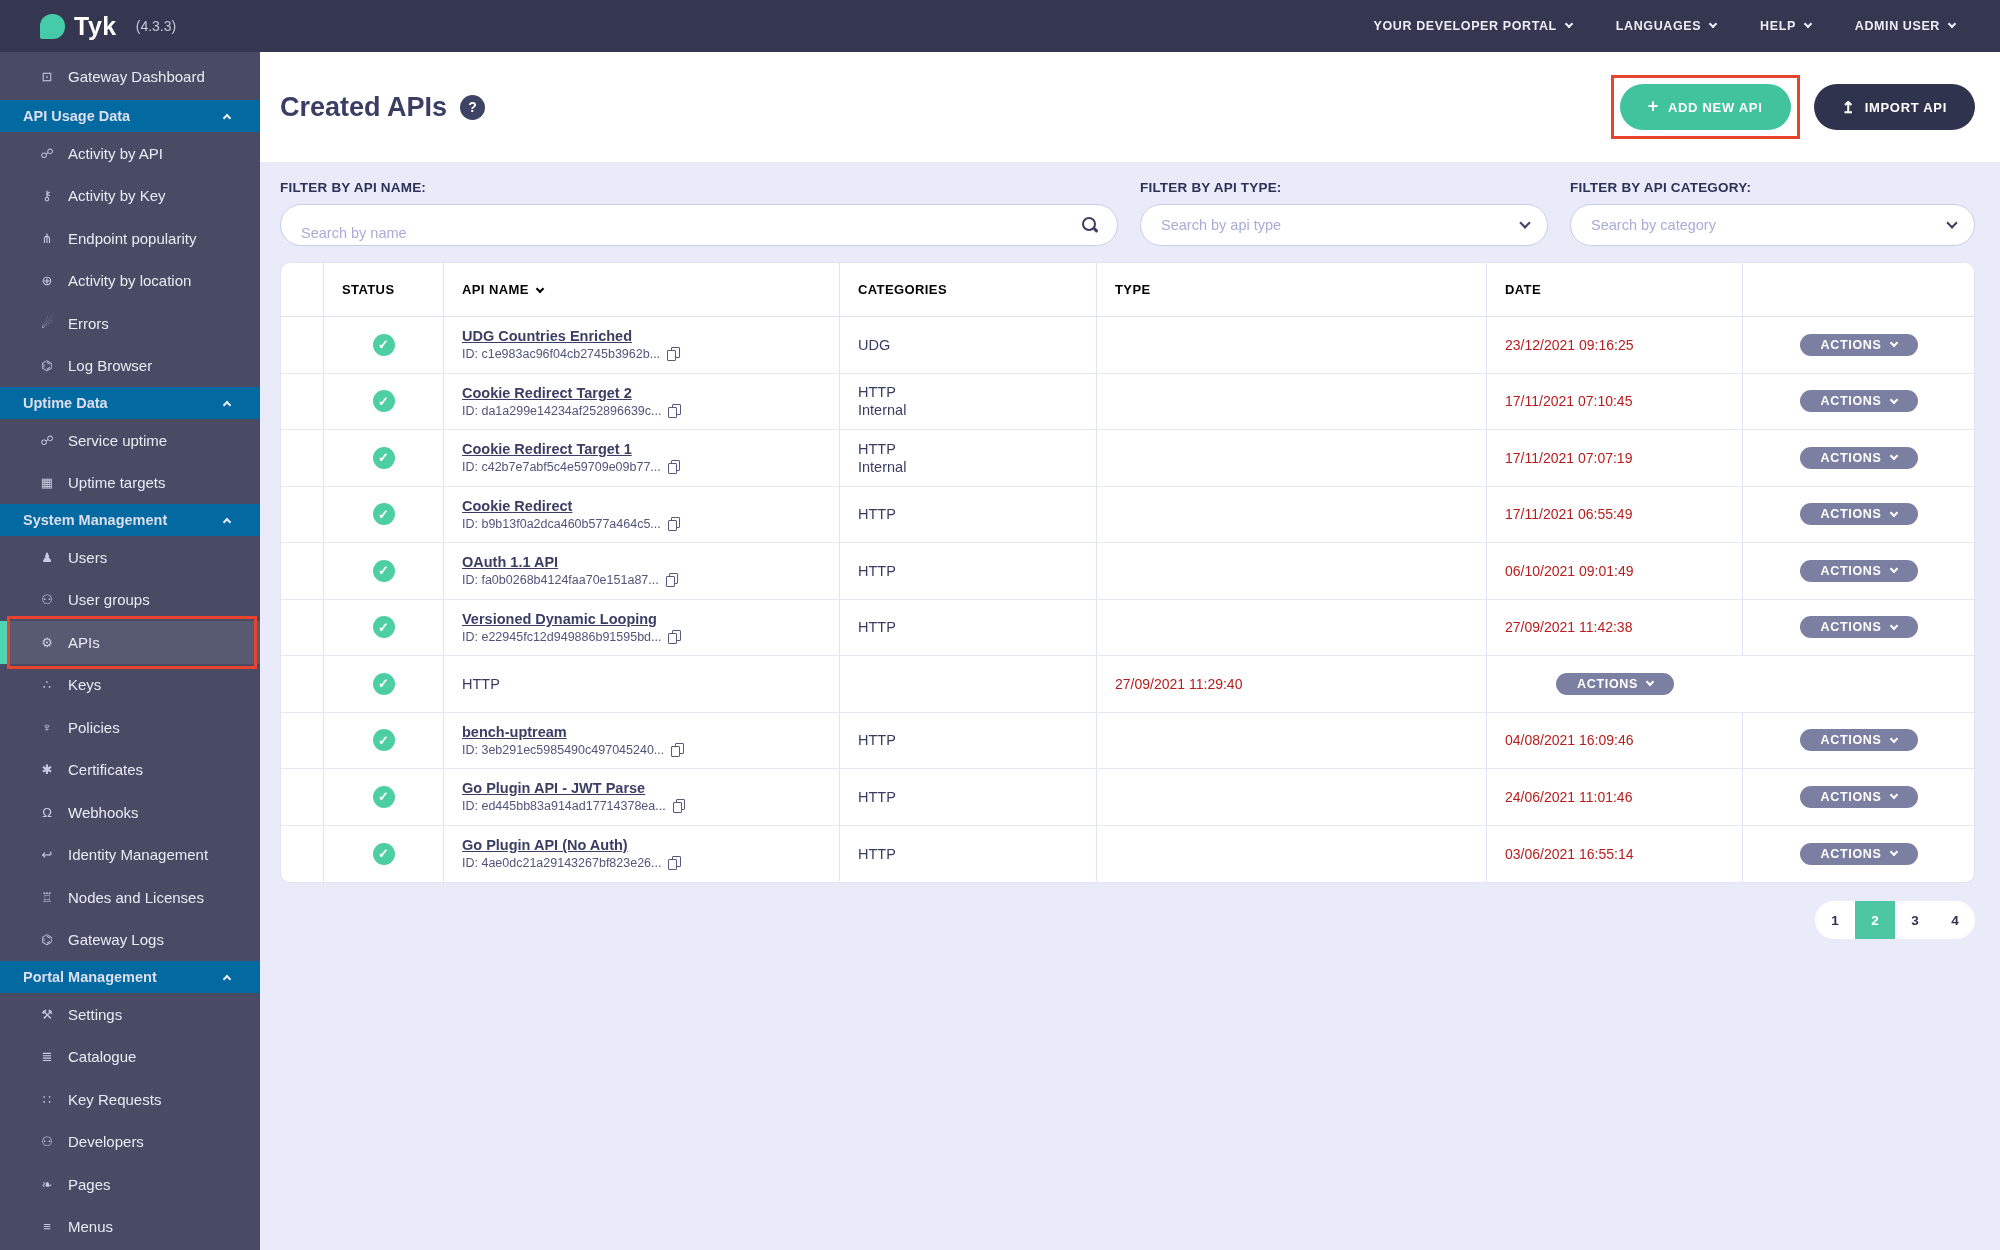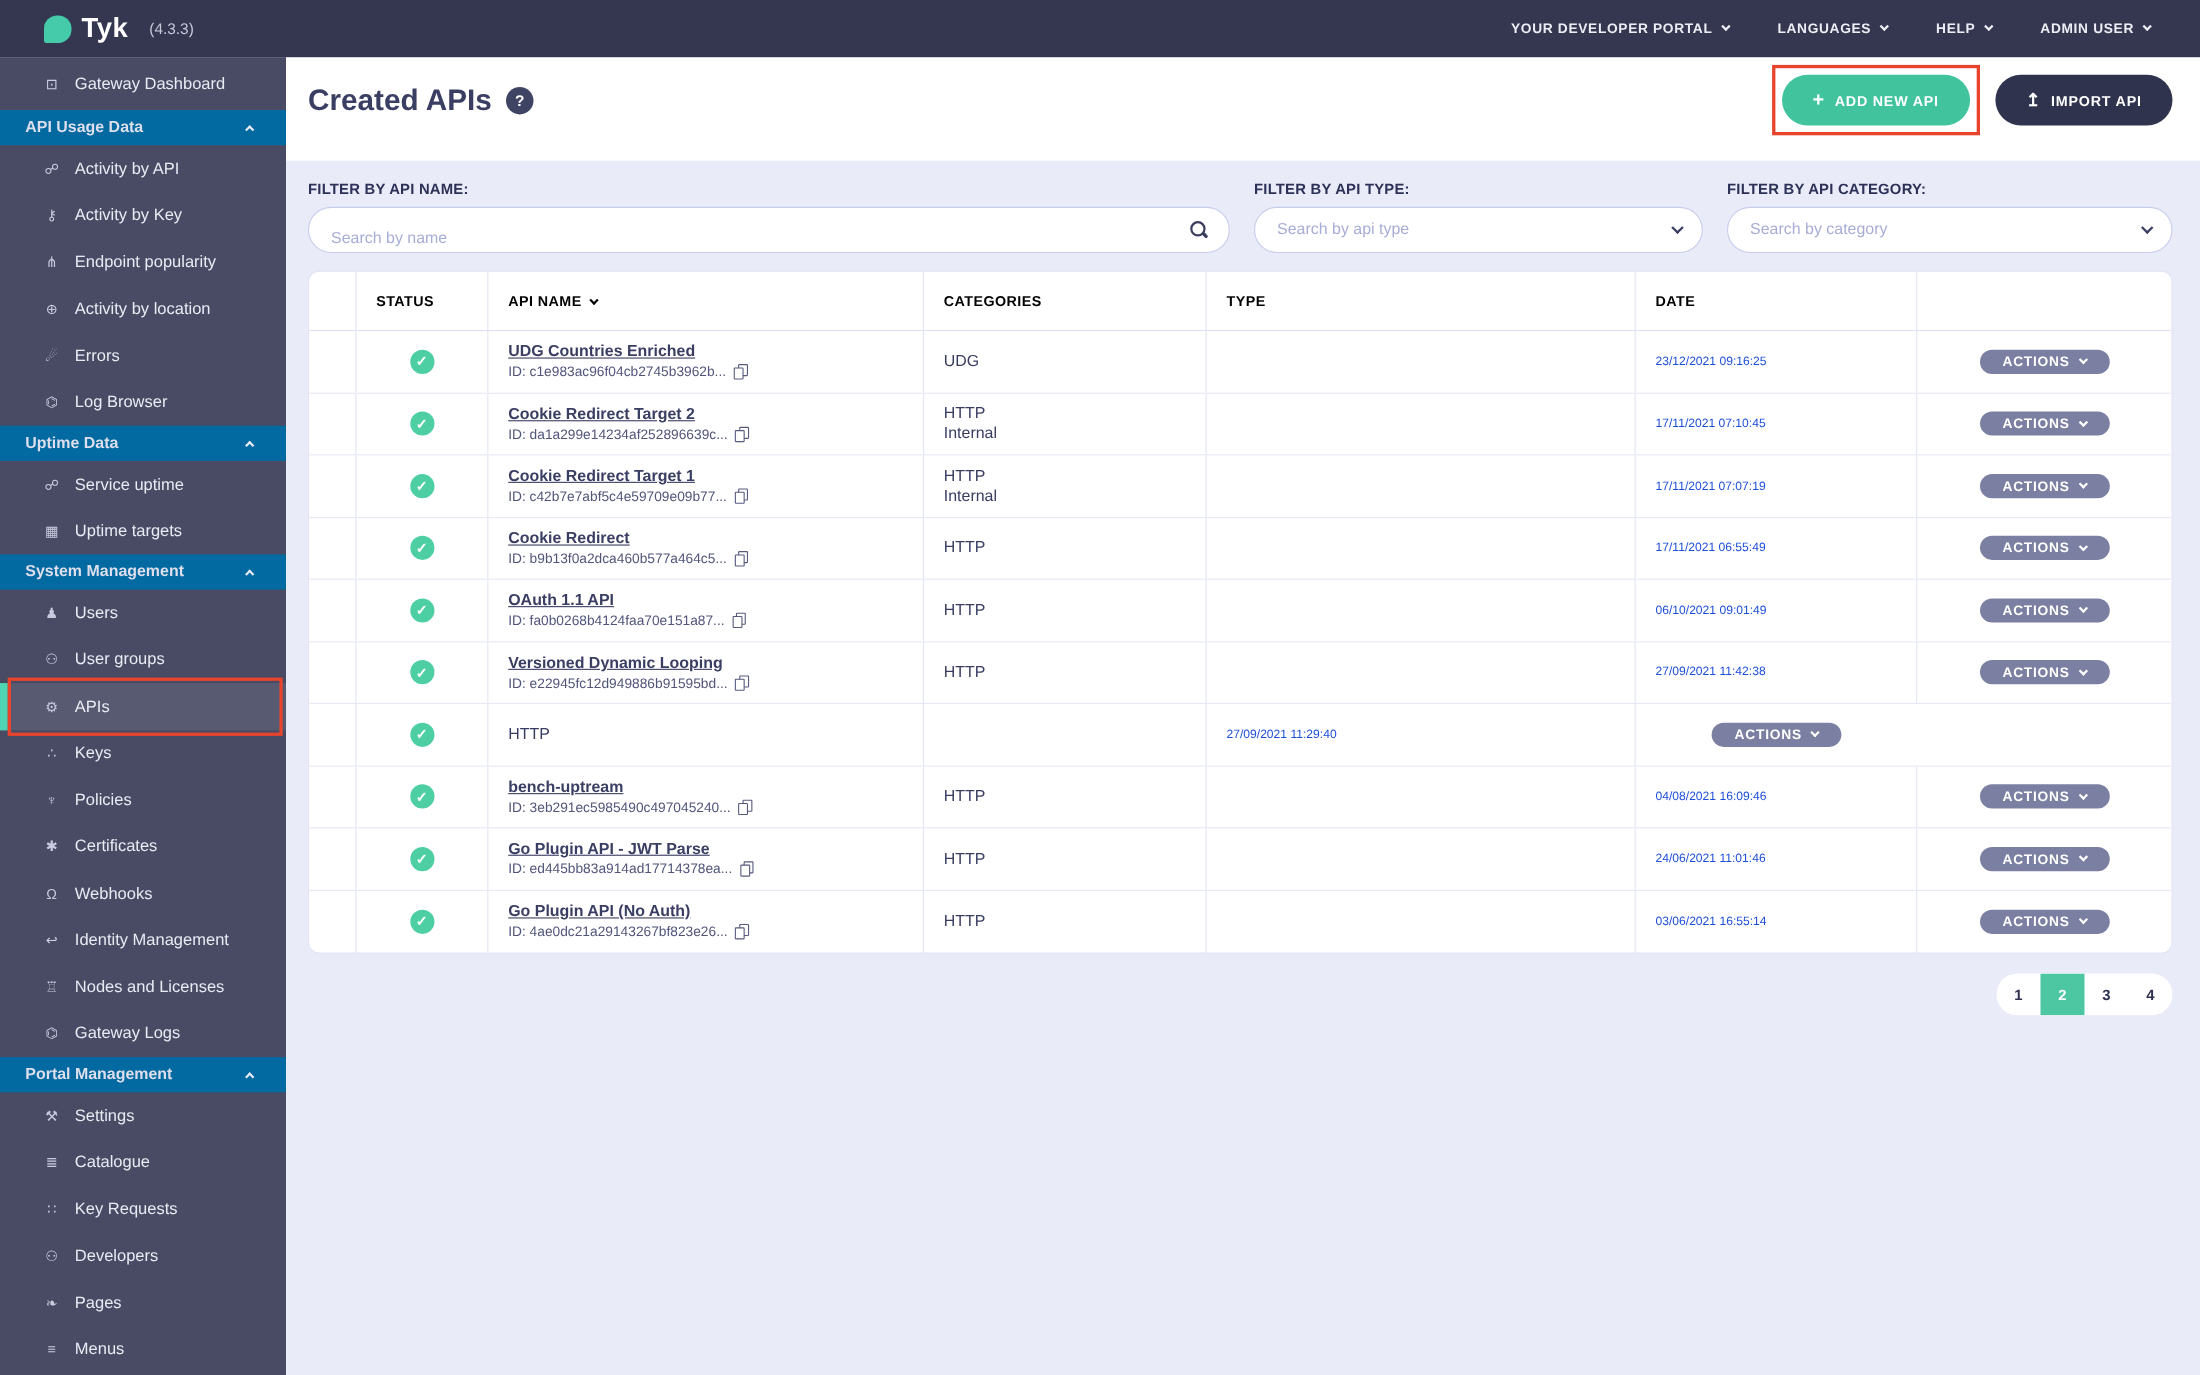--- a/index.html
+++ b/index.html
@@ -38,21 +38,21 @@
   .side-item.active::before { content:""; position:absolute; left:0; top:0; bottom:0;
     width:7px; background:#4FD5B2; }
   .side-icon { width:18px; text-align:center; font-size:13px; color:#C9CCE0; flex:none; }
 
   
   .annotation-box { position:absolute; border:3px solid #E8442D; pointer-events:none; z-index:40; }
   .side-annotation { left:7px; right:3px; top:-5px; bottom:-5px; }
   .btn-annotation { left:-9px; right:-9px; top:-9px; bottom:-9px; }
 
   
-  .content { position:absolute; left:260px; top:36px; width:1740px; height:1198px;
+  .content { position:absolute; left:260px; top:52px; width:1740px; height:1198px;
     background:#E9EBF8; }
   .content-header { height:110px; background:#FFFFFF; display:flex; align-items:center;
     padding:0 25px 0 20px; }
   .page-title { font-size:27px; font-weight:bold; color:#3A3E63; }
   .help-badge { width:25px; height:25px; border-radius:50%; background:#3F4364; color:#FFFFFF;
     font-size:14px; font-weight:bold; display:flex; align-items:center; justify-content:center;
     margin-left:13px; cursor:pointer; }
   .header-buttons { margin-left:auto; display:flex; align-items:center; gap:23px; }
   .btn-wrap { position:relative; }
   .btn { height:46px; border:none; border-radius:23px; color:#FFFFFF; font-size:13px;
@@ -108,21 +108,21 @@
   .api-id-row { display:flex; align-items:center; }
   .api-id { font-size:12.5px; color:#51557A; }
   .copy-icon { position:relative; width:13px; height:14px; margin-left:7px; cursor:pointer;
     flex:none; }
   .copy-icon::after { content:""; position:absolute; left:3.5px; top:0; width:7px; height:9px;
     border:1.4px solid #565A7E; border-radius:1px; }
   .copy-icon::before { content:""; position:absolute; left:0; top:3px; width:7px; height:9px;
     border:1.4px solid #565A7E; border-radius:1px; background:#FFFFFF; z-index:1; }
   .c-type { flex-direction:column; align-items:flex-start; justify-content:center; gap:2px; }
   .type-line { font-size:14.5px; color:#383C61; }
-  .date-text { font-size:11px; color:#1d4ed8; }
+  .date-text { font-size:14px; color:#b91c1c; }
   .c-actions { justify-content:center; }
   .actions-btn { width:118px; height:22px; border:none; border-radius:19px; background:#7B80A2;
     color:#FFFFFF; font-size:12.5px; font-weight:bold; letter-spacing:.7px; cursor:pointer;
     display:flex; align-items:center; justify-content:center; gap:9px;
     font-family:"Liberation Sans", sans-serif; }
   .actions-btn .chev { width:6px; height:6px; margin-top:-3px; }
 
   
   .pagination-row { display:flex; justify-content:flex-end; padding:18px 25px 0 0; }
   .pagination { display:flex; background:#FFFFFF; border-radius:19px; overflow:hidden;

